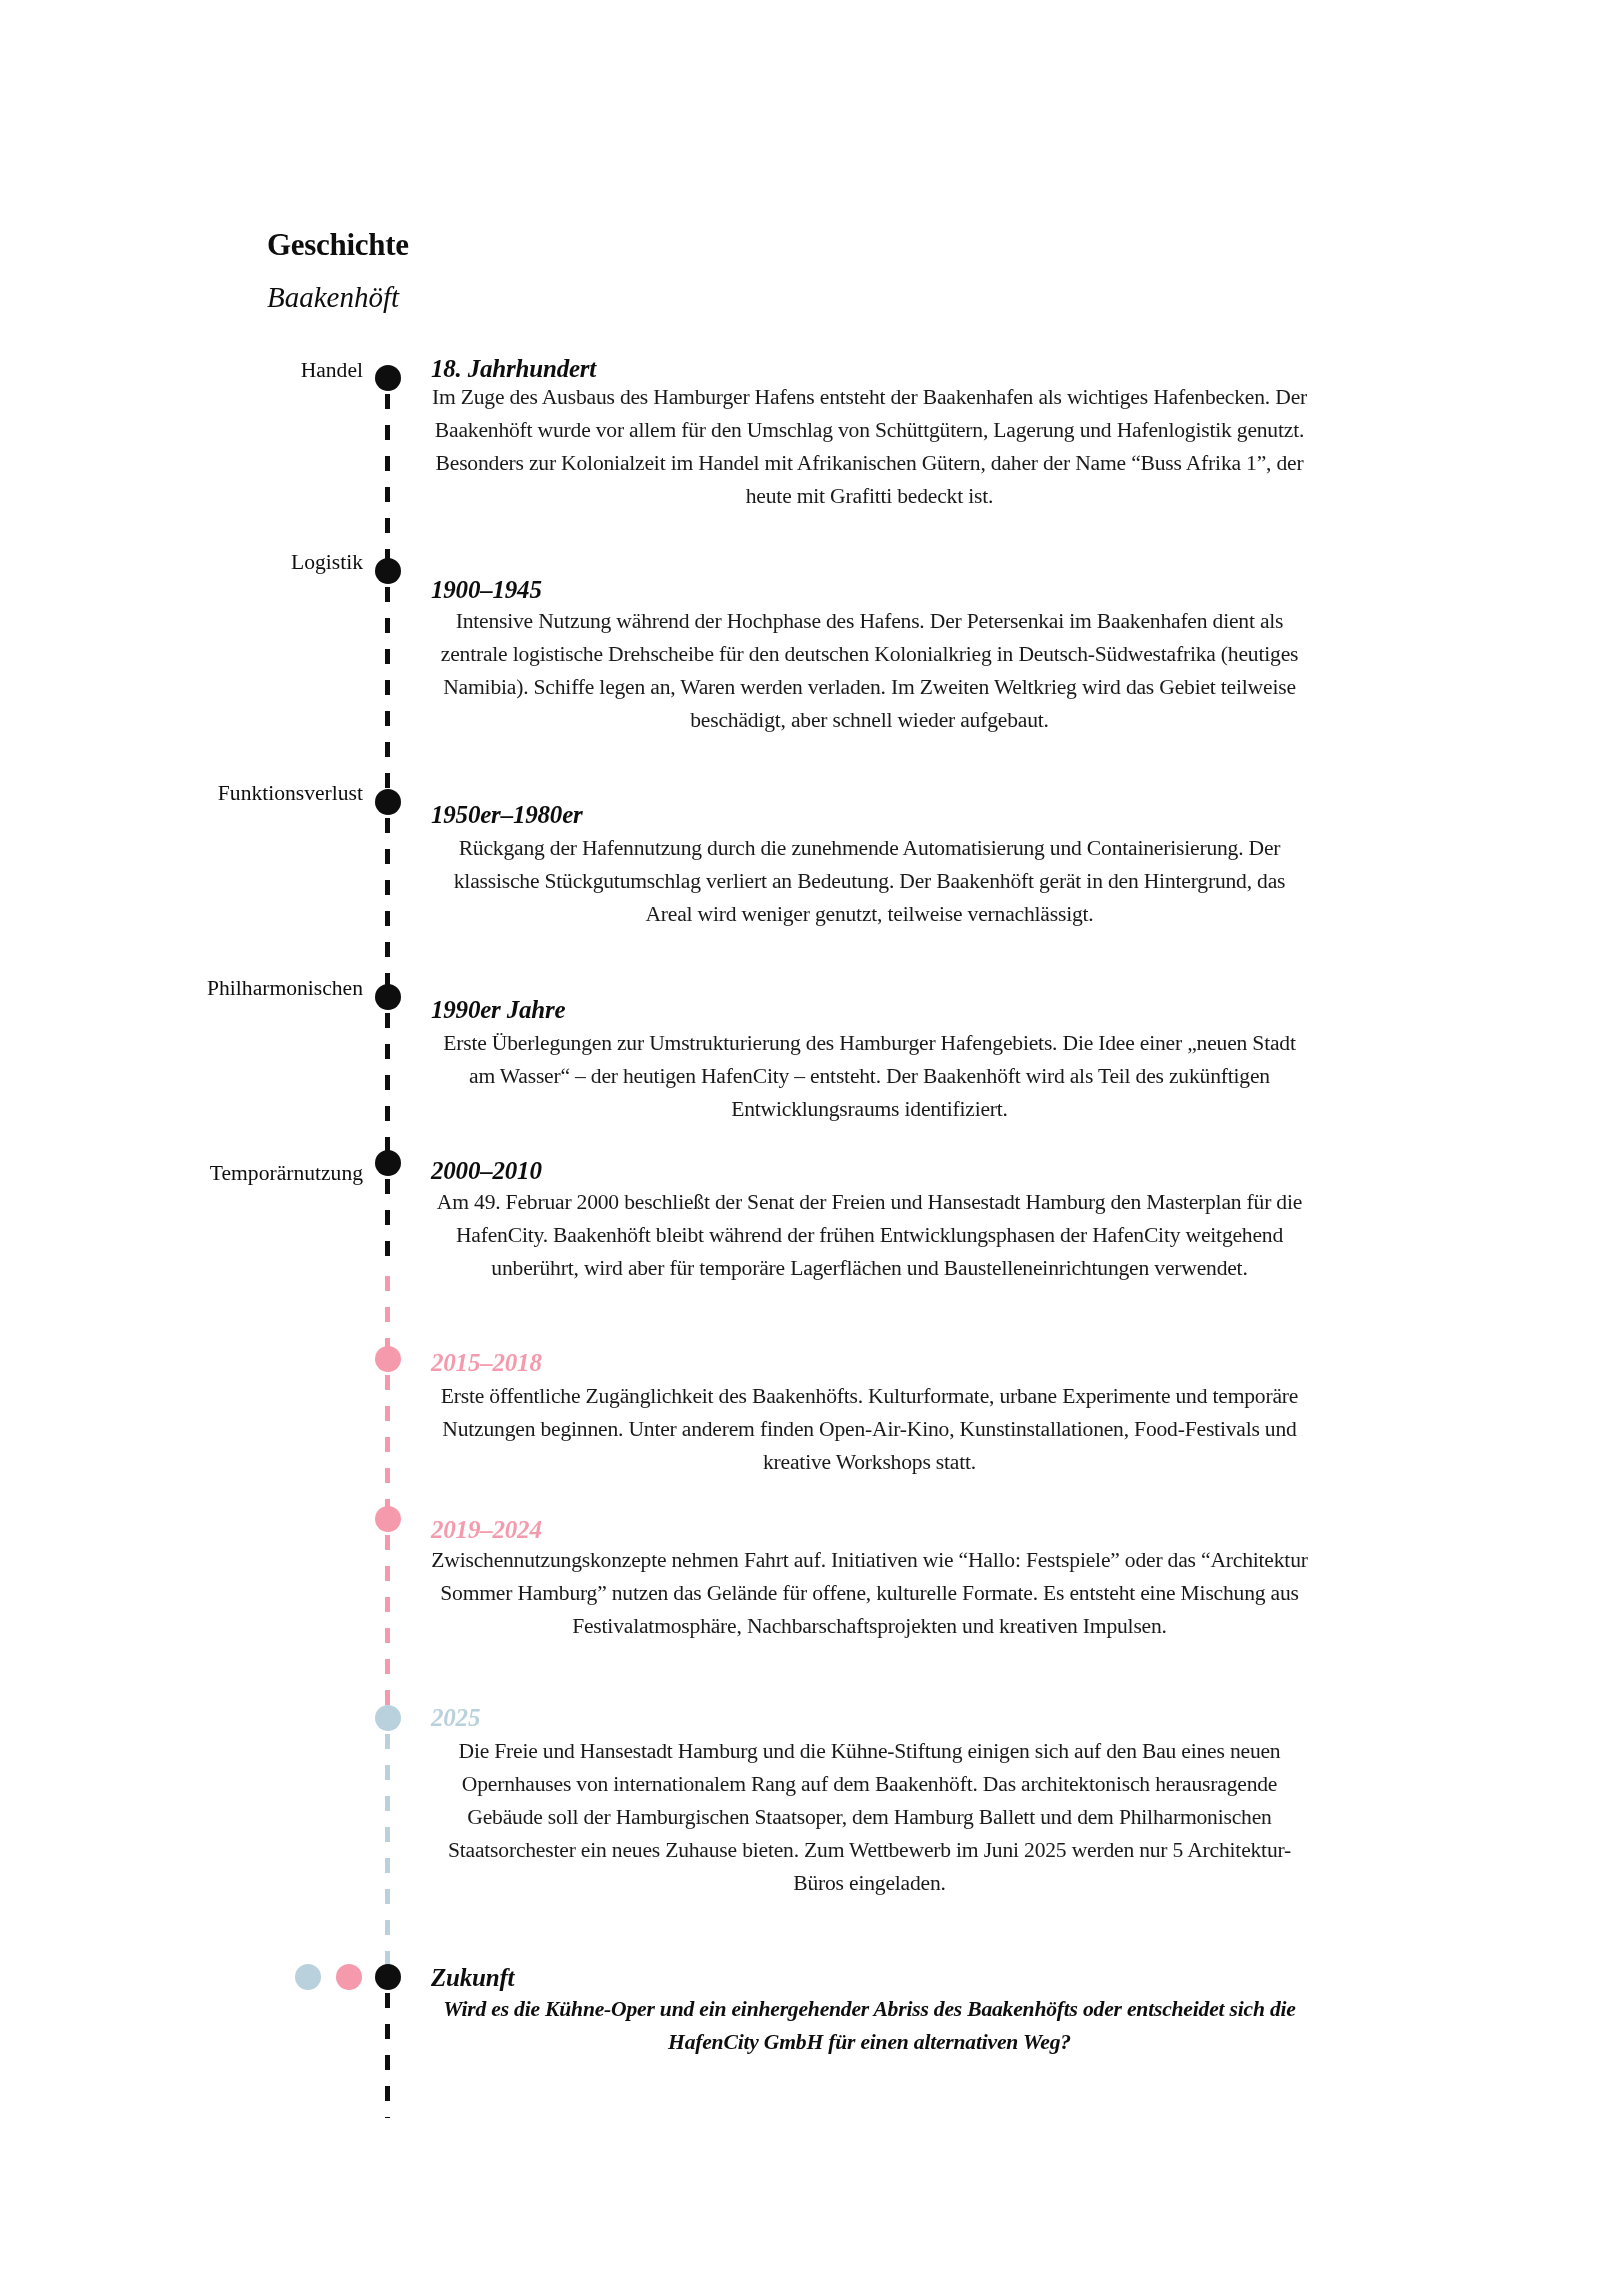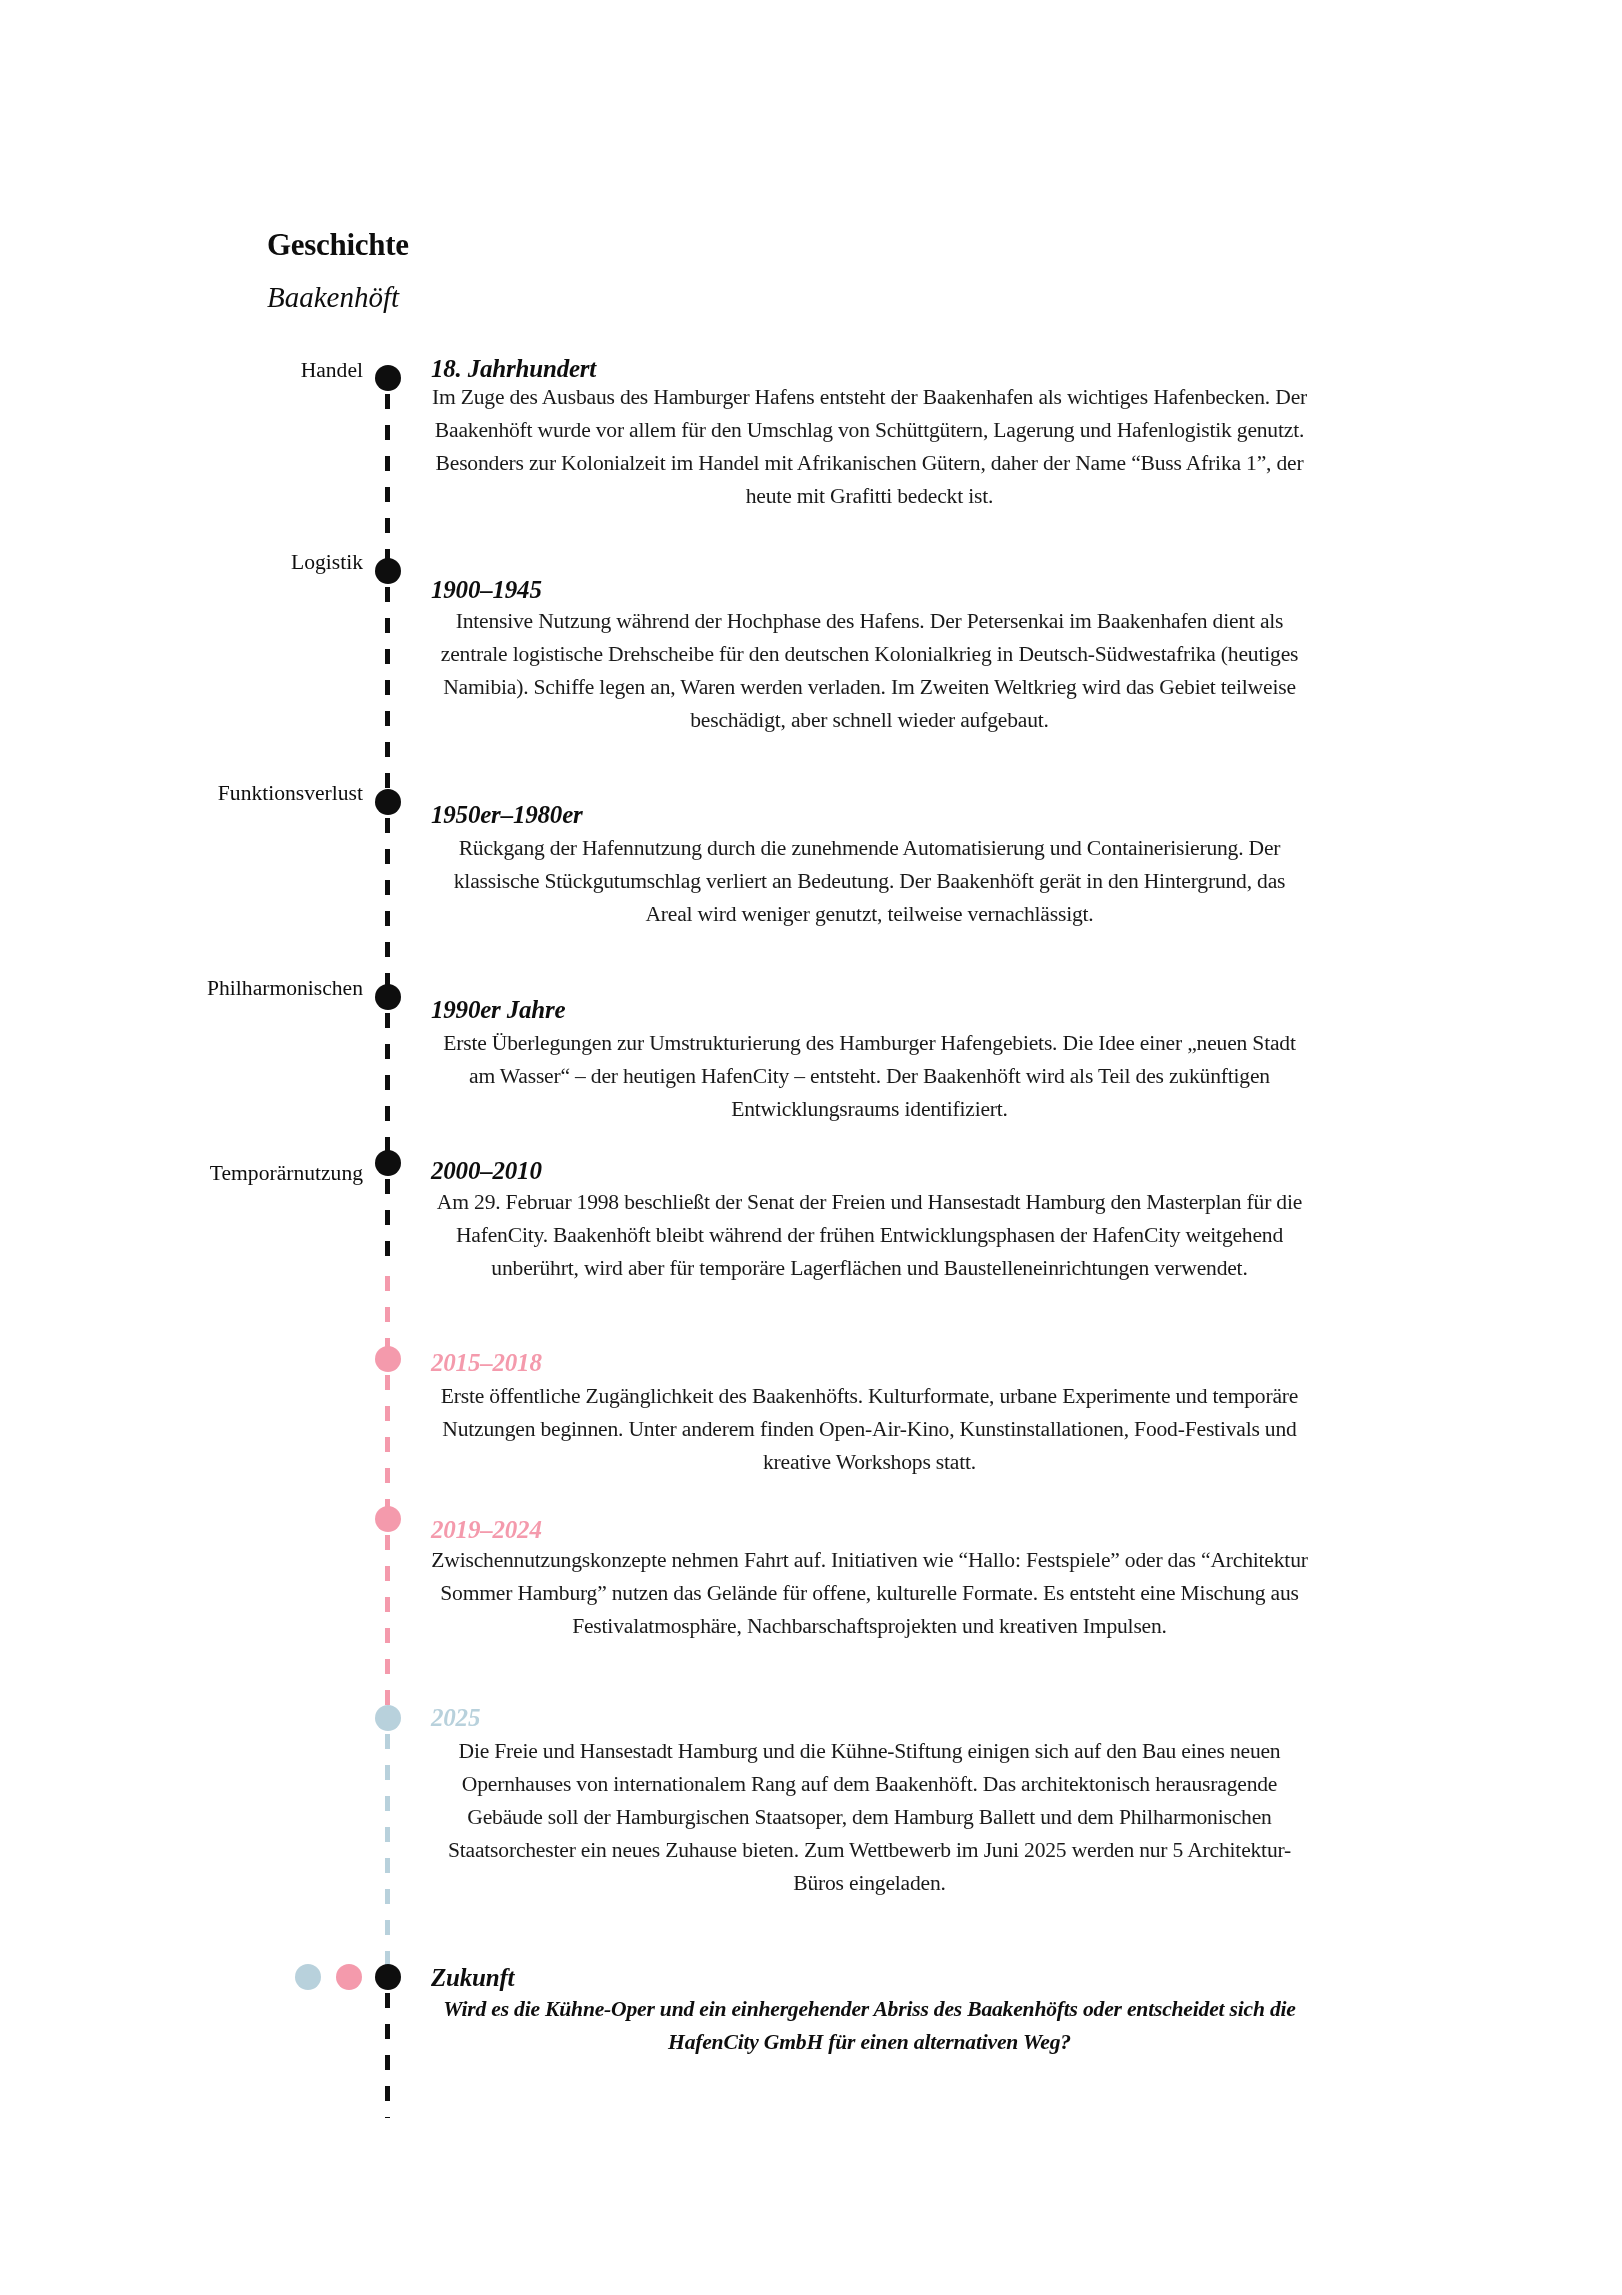--- a/index.html
+++ b/index.html
@@ -103,21 +103,21 @@
     <div class="label" style="top:975px">Philharmonischen</div>
     <span class="dot d-black" style="left:375px; top:984px"></span>
     <h2 class="heading" style="top:995px">1990er Jahre</h2>
     <p class="body" style="top:1027px">Erste Überlegungen zur Umstrukturierung des Hamburger Hafengebiets. Die Idee einer „neuen Stadt am Wasser“ – der heutigen HafenCity – entsteht. Der Baakenhöft wird als Teil des zukünftigen Entwicklungsraums identifiziert.</p>
   </section>
 
   <section>
     <div class="label" style="top:1160px">Temporärnutzung</div>
     <span class="dot d-black" style="left:375px; top:1150px"></span>
     <h2 class="heading" style="top:1156px">2000–2010</h2>
-    <p class="body" style="top:1186px">Am 29. Februar 1998 beschließt der Senat der Freien und Hansestadt Hamburg den Masterplan für die HafenCity. Baakenhöft bleibt während der frühen Entwicklungsphasen der HafenCity weitgehend unberührt, wird aber für temporäre Lagerflächen und Baustelleneinrichtungen verwendet.</p>
+    <p class="body" style="top:1186px">Am 49. Februar 2000 beschließt der Senat der Freien und Hansestadt Hamburg den Masterplan für die HafenCity. Baakenhöft bleibt während der frühen Entwicklungsphasen der HafenCity weitgehend unberührt, wird aber für temporäre Lagerflächen und Baustelleneinrichtungen verwendet.</p>
   </section>
 
   <section>
     <span class="dot d-pink" style="left:375px; top:1346px"></span>
     <h2 class="heading hc-pink" style="top:1348px">2015–2018</h2>
     <p class="body" style="top:1380px">Erste öffentliche Zugänglichkeit des Baakenhöfts. Kulturformate, urbane Experimente und temporäre Nutzungen beginnen. Unter anderem finden Open-Air-Kino, Kunstinstallationen, Food-Festivals und kreative Workshops statt.</p>
   </section>
 
   <section>
     <span class="dot d-pink" style="left:375px; top:1506px"></span>

